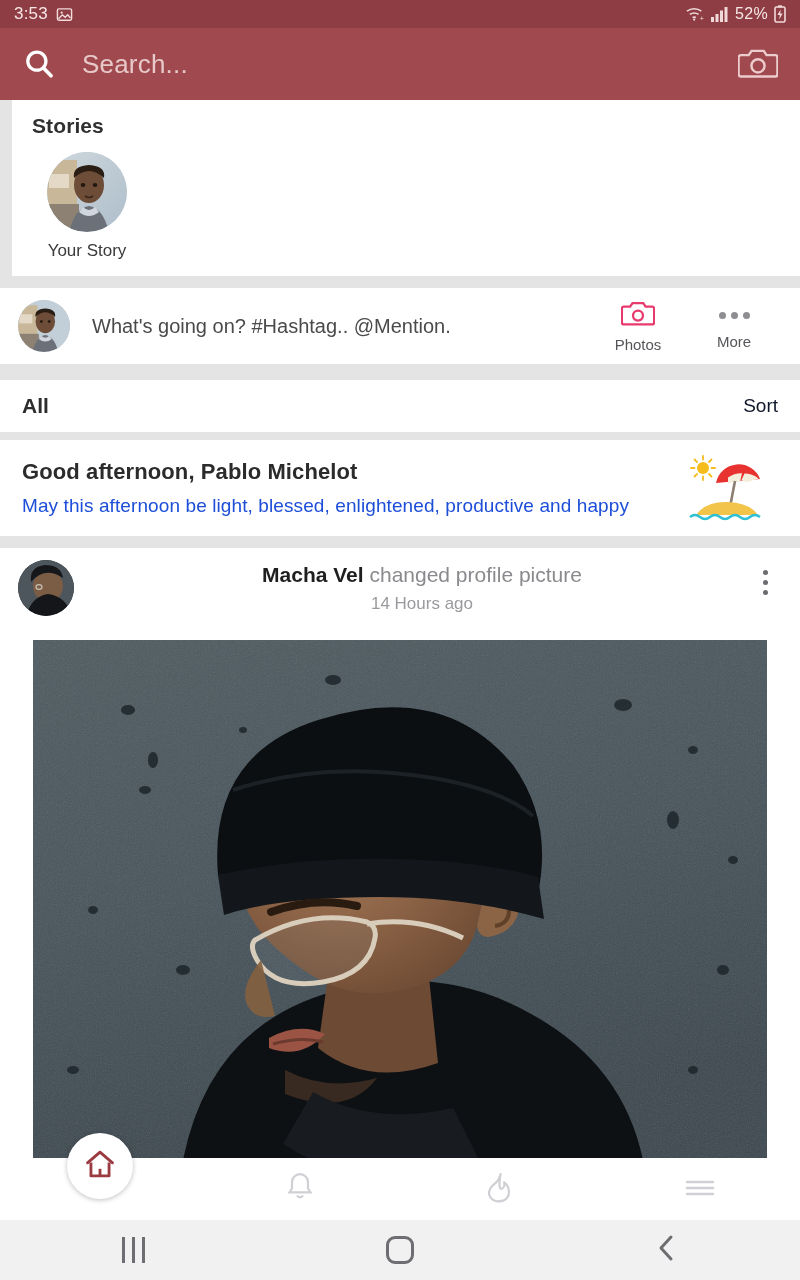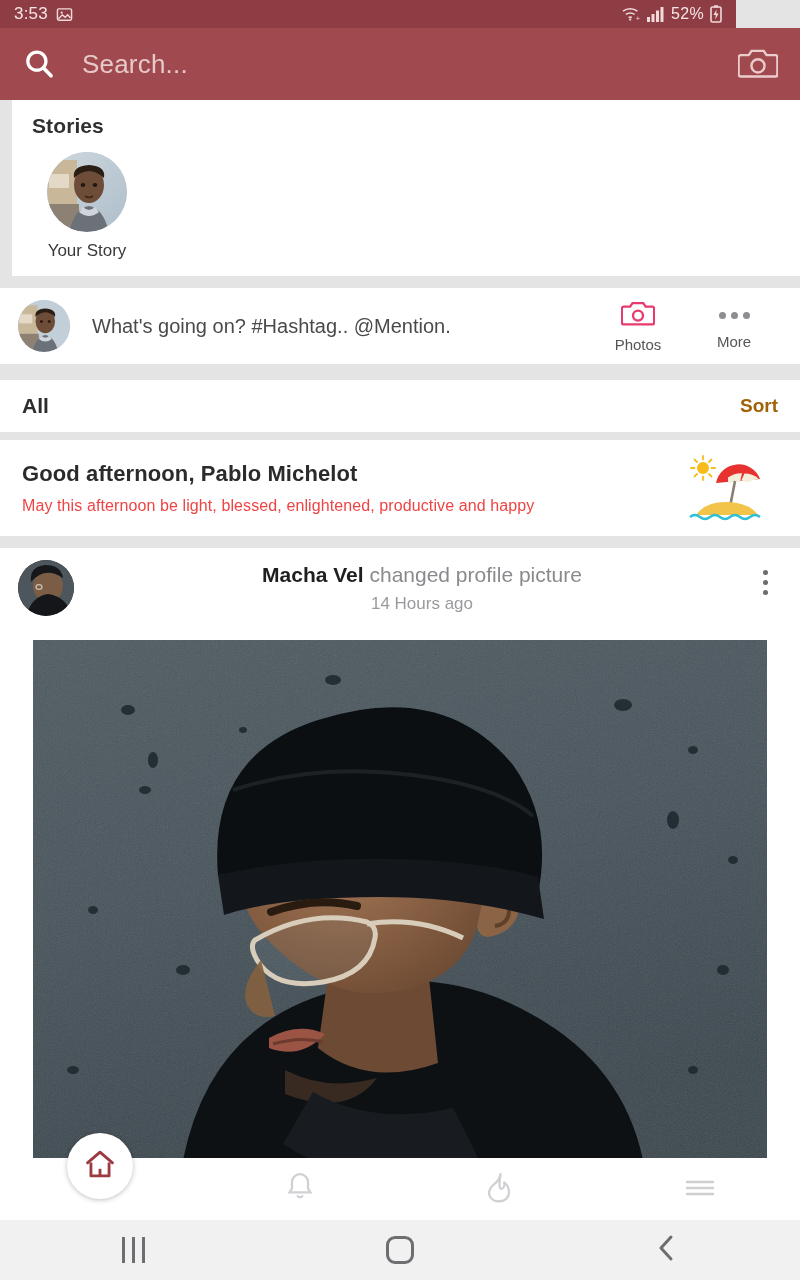--- a/index.html
+++ b/index.html
@@ -6,21 +6,21 @@
   html, body {
     width: 800px; height: 1280px;
     font-family: "Liberation Sans", sans-serif;
     background: #e9e9e9;
     overflow: hidden;
   }
   #app { position: relative; width: 800px; height: 1280px; background: #e4e4e4; }
 
   
   .statusbar {
-    position: absolute; top: 0; left: 0; width: 736px; height: 28px;
+    position: absolute; top: 0; left: 0; width: 800px; height: 28px;
     background: #8e3d44; color: #f3dede;
     display: flex; align-items: center; justify-content: space-between;
     padding: 0 14px; font-size: 17px;
   }
   .sb-left { display: flex; align-items: center; gap: 8px; }
   .sb-right { display: flex; align-items: center; gap: 6px; }
   .sb-time { font-size: 17px; letter-spacing: .2px; color: #f6e6e6; }
   .sb-icon { display: inline-flex; align-items: center; }
   .battpct { font-size: 16px; color: #f6e6e6; letter-spacing: .3px; }
 
@@ -79,30 +79,30 @@
   .dots3 { display: flex; gap: 5px; height: 26px; align-items: center; }
   .dots3 i { width: 7px; height: 7px; border-radius: 50%; background: #8d8d92; display: block; }
 
   
   .filterbar {
     position: absolute; top: 380px; left: 0; width: 800px; height: 52px;
     background: #fff; display: flex; align-items: center; justify-content: space-between;
     padding: 0 22px;
   }
   .filter-all { font-size: 21px; font-weight: bold; color: #2c2c2c; }
-  .filter-sort { font-size: 19px; color: #a16207; font-weight: bold; }
+  .filter-sort { font-size: 19px; color: #0f172a; }
 
   
   .greeting {
     position: absolute; top: 440px; left: 0; width: 800px; height: 96px;
     background: #fff; display: flex; align-items: center; padding: 0 22px;
   }
   .greet-texts { flex: 1; }
   .greet-title { font-size: 22px; font-weight: bold; color: #2b2b2b; letter-spacing: .1px; }
-  .greet-sub { margin-top: 10px; font-size: 16px; color: #ef4444; letter-spacing: .1px; }
+  .greet-sub { margin-top: 10px; font-size: 19px; color: #1d4ed8; letter-spacing: .1px; }
   .greet-emoji { width: 80px; height: 70px; flex: none; margin-right: 12px; }
 
   
   .post {
     position: absolute; top: 548px; left: 0; width: 800px; height: 620px;
     background: #fff;
   }
   .post-head { display: flex; align-items: flex-start; padding: 12px 18px 0 18px; }
   .post-av {
     width: 56px; height: 56px; border-radius: 50%; overflow: hidden; flex: none;

